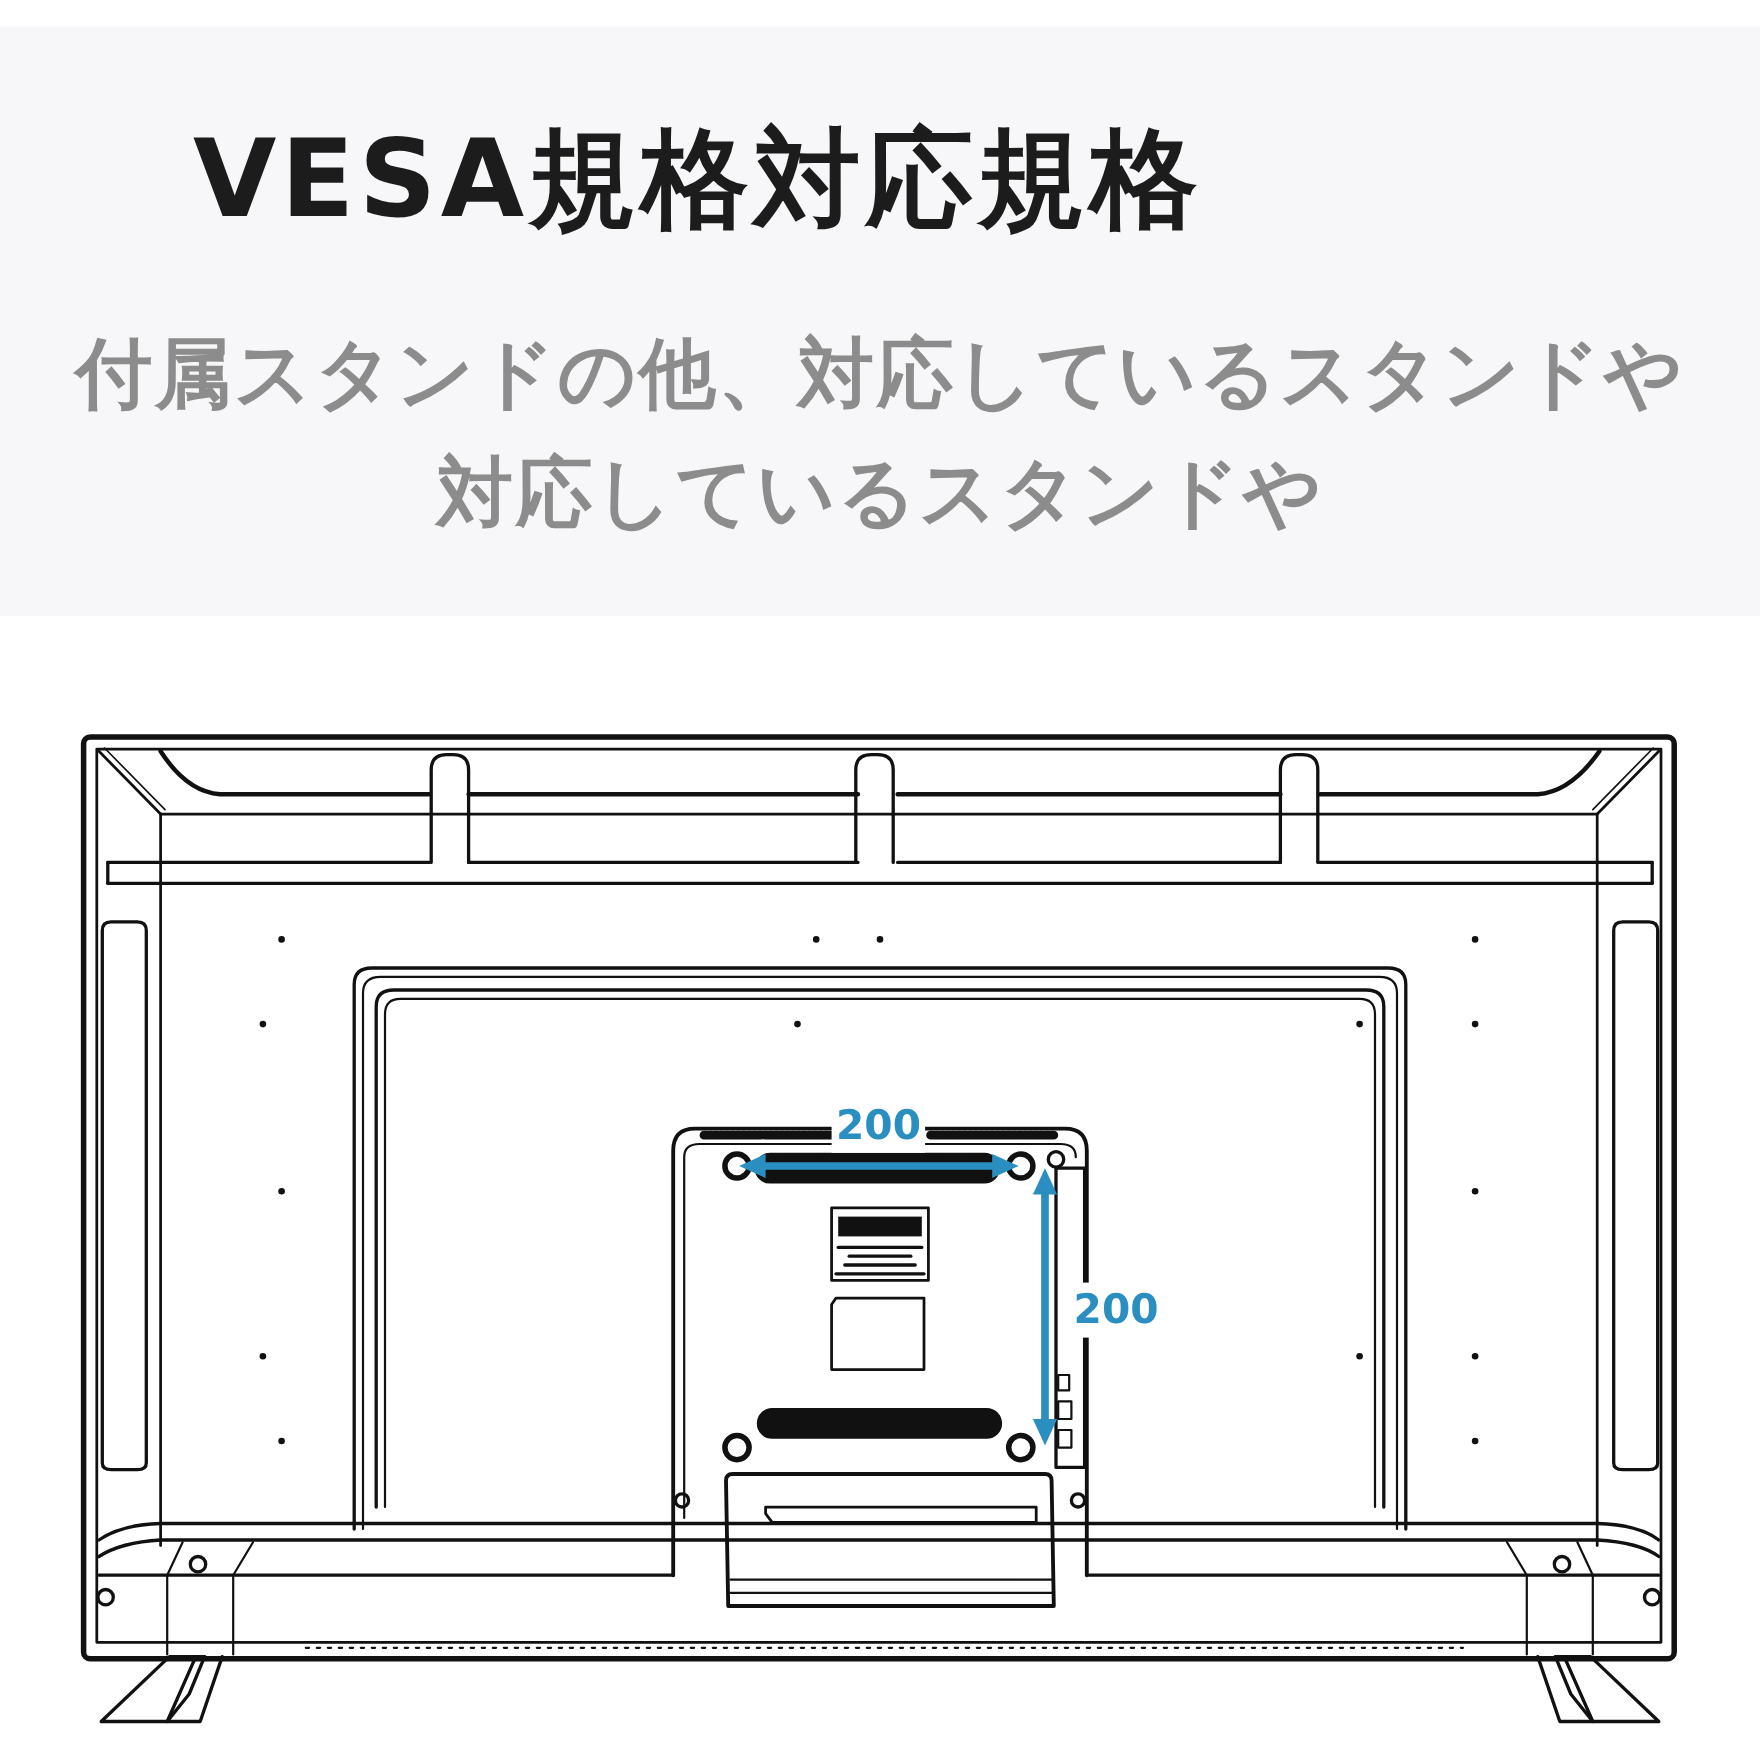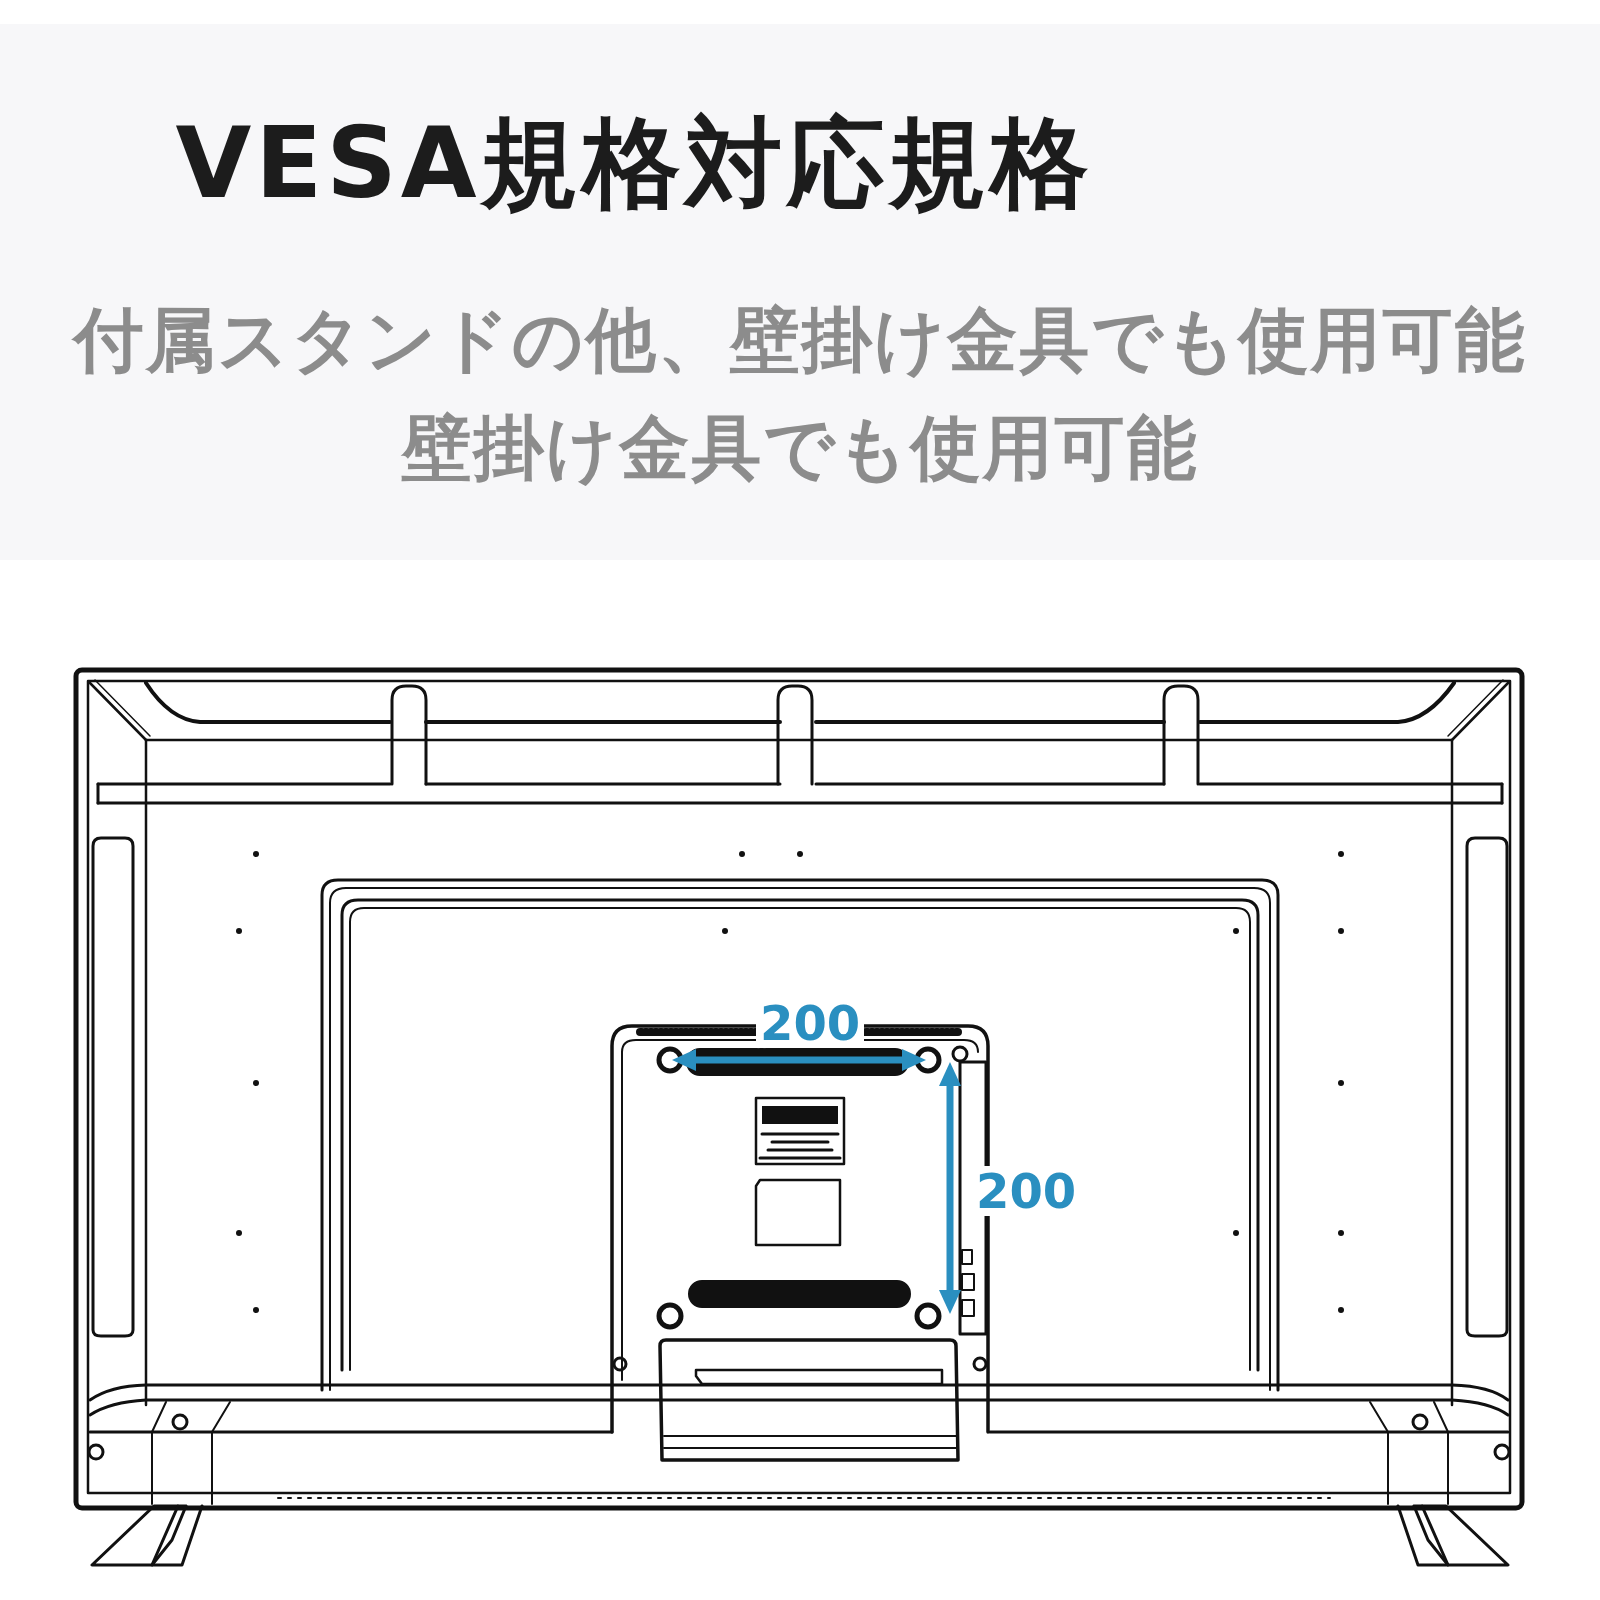--- a/index.html
+++ b/index.html
@@ -7,29 +7,29 @@
          font-family: "DejaVu Sans", "Liberation Sans", sans-serif; }
   .header-panel { position:absolute; left:0; top:24px; width:1600px; height:536px; background:#f7f7f9; }
   .title { position:absolute; left:0; top:108px; width:1268px; text-align:center;
            font-size:98px; font-weight:bold; color:#1c1c1c; letter-spacing:4px; line-height:110px; }
   .subtitle { position:absolute; left:0; width:1600px; text-align:center;
               font-size:70px; font-weight:bold; color:#8c8c8c; line-height:80px; letter-spacing:2px; }
   .sub1 { top:300px; }
   .sub2 { top:408px; }
   .figure { position:absolute; left:0; top:600px; width:1600px; height:1000px; }
   .dim-label { position:absolute; font-family:"DejaVu Sans", sans-serif; font-weight:bold;
-               font-size:48px; line-height:50px; background:#ffffff; padding:0 4px; }
+               font-size:37px; line-height:50px; background:#ffffff; padding:0 4px; }
 </style>
 </head>
 <body>
 
 <div class="header-panel"></div>
 <div class="title">VESA規格対応規格</div>
-<div class="subtitle sub1">付属スタンドの他、壁掛け金具でも使用可能</div>
-<div class="subtitle sub2">壁掛け金具でも使用可能</div>
+<div class="subtitle sub1">付属スタンドの他、対応しているスタンドや</div>
+<div class="subtitle sub2">対応しているスタンドや</div>
 
 <div class="figure">
   <svg width="1600" height="1000" viewBox="0 600 1600 1000" xmlns="http://www.w3.org/2000/svg" fill="none" stroke="#111" stroke-linejoin="round" stroke-linecap="round">
 
     <rect x="76" y="670" width="1446" height="838" rx="6" stroke-width="5"></rect>
     <rect x="88" y="681" width="1422" height="812" stroke-width="2.5"></rect>
 
     <line x1="146" y1="740" x2="146" y2="1405" stroke-width="2.5"></line>
     <line x1="1452" y1="740" x2="1452" y2="1405" stroke-width="2.5"></line>
     <line x1="146" y1="740" x2="1452" y2="740" stroke-width="2.5"></line>

